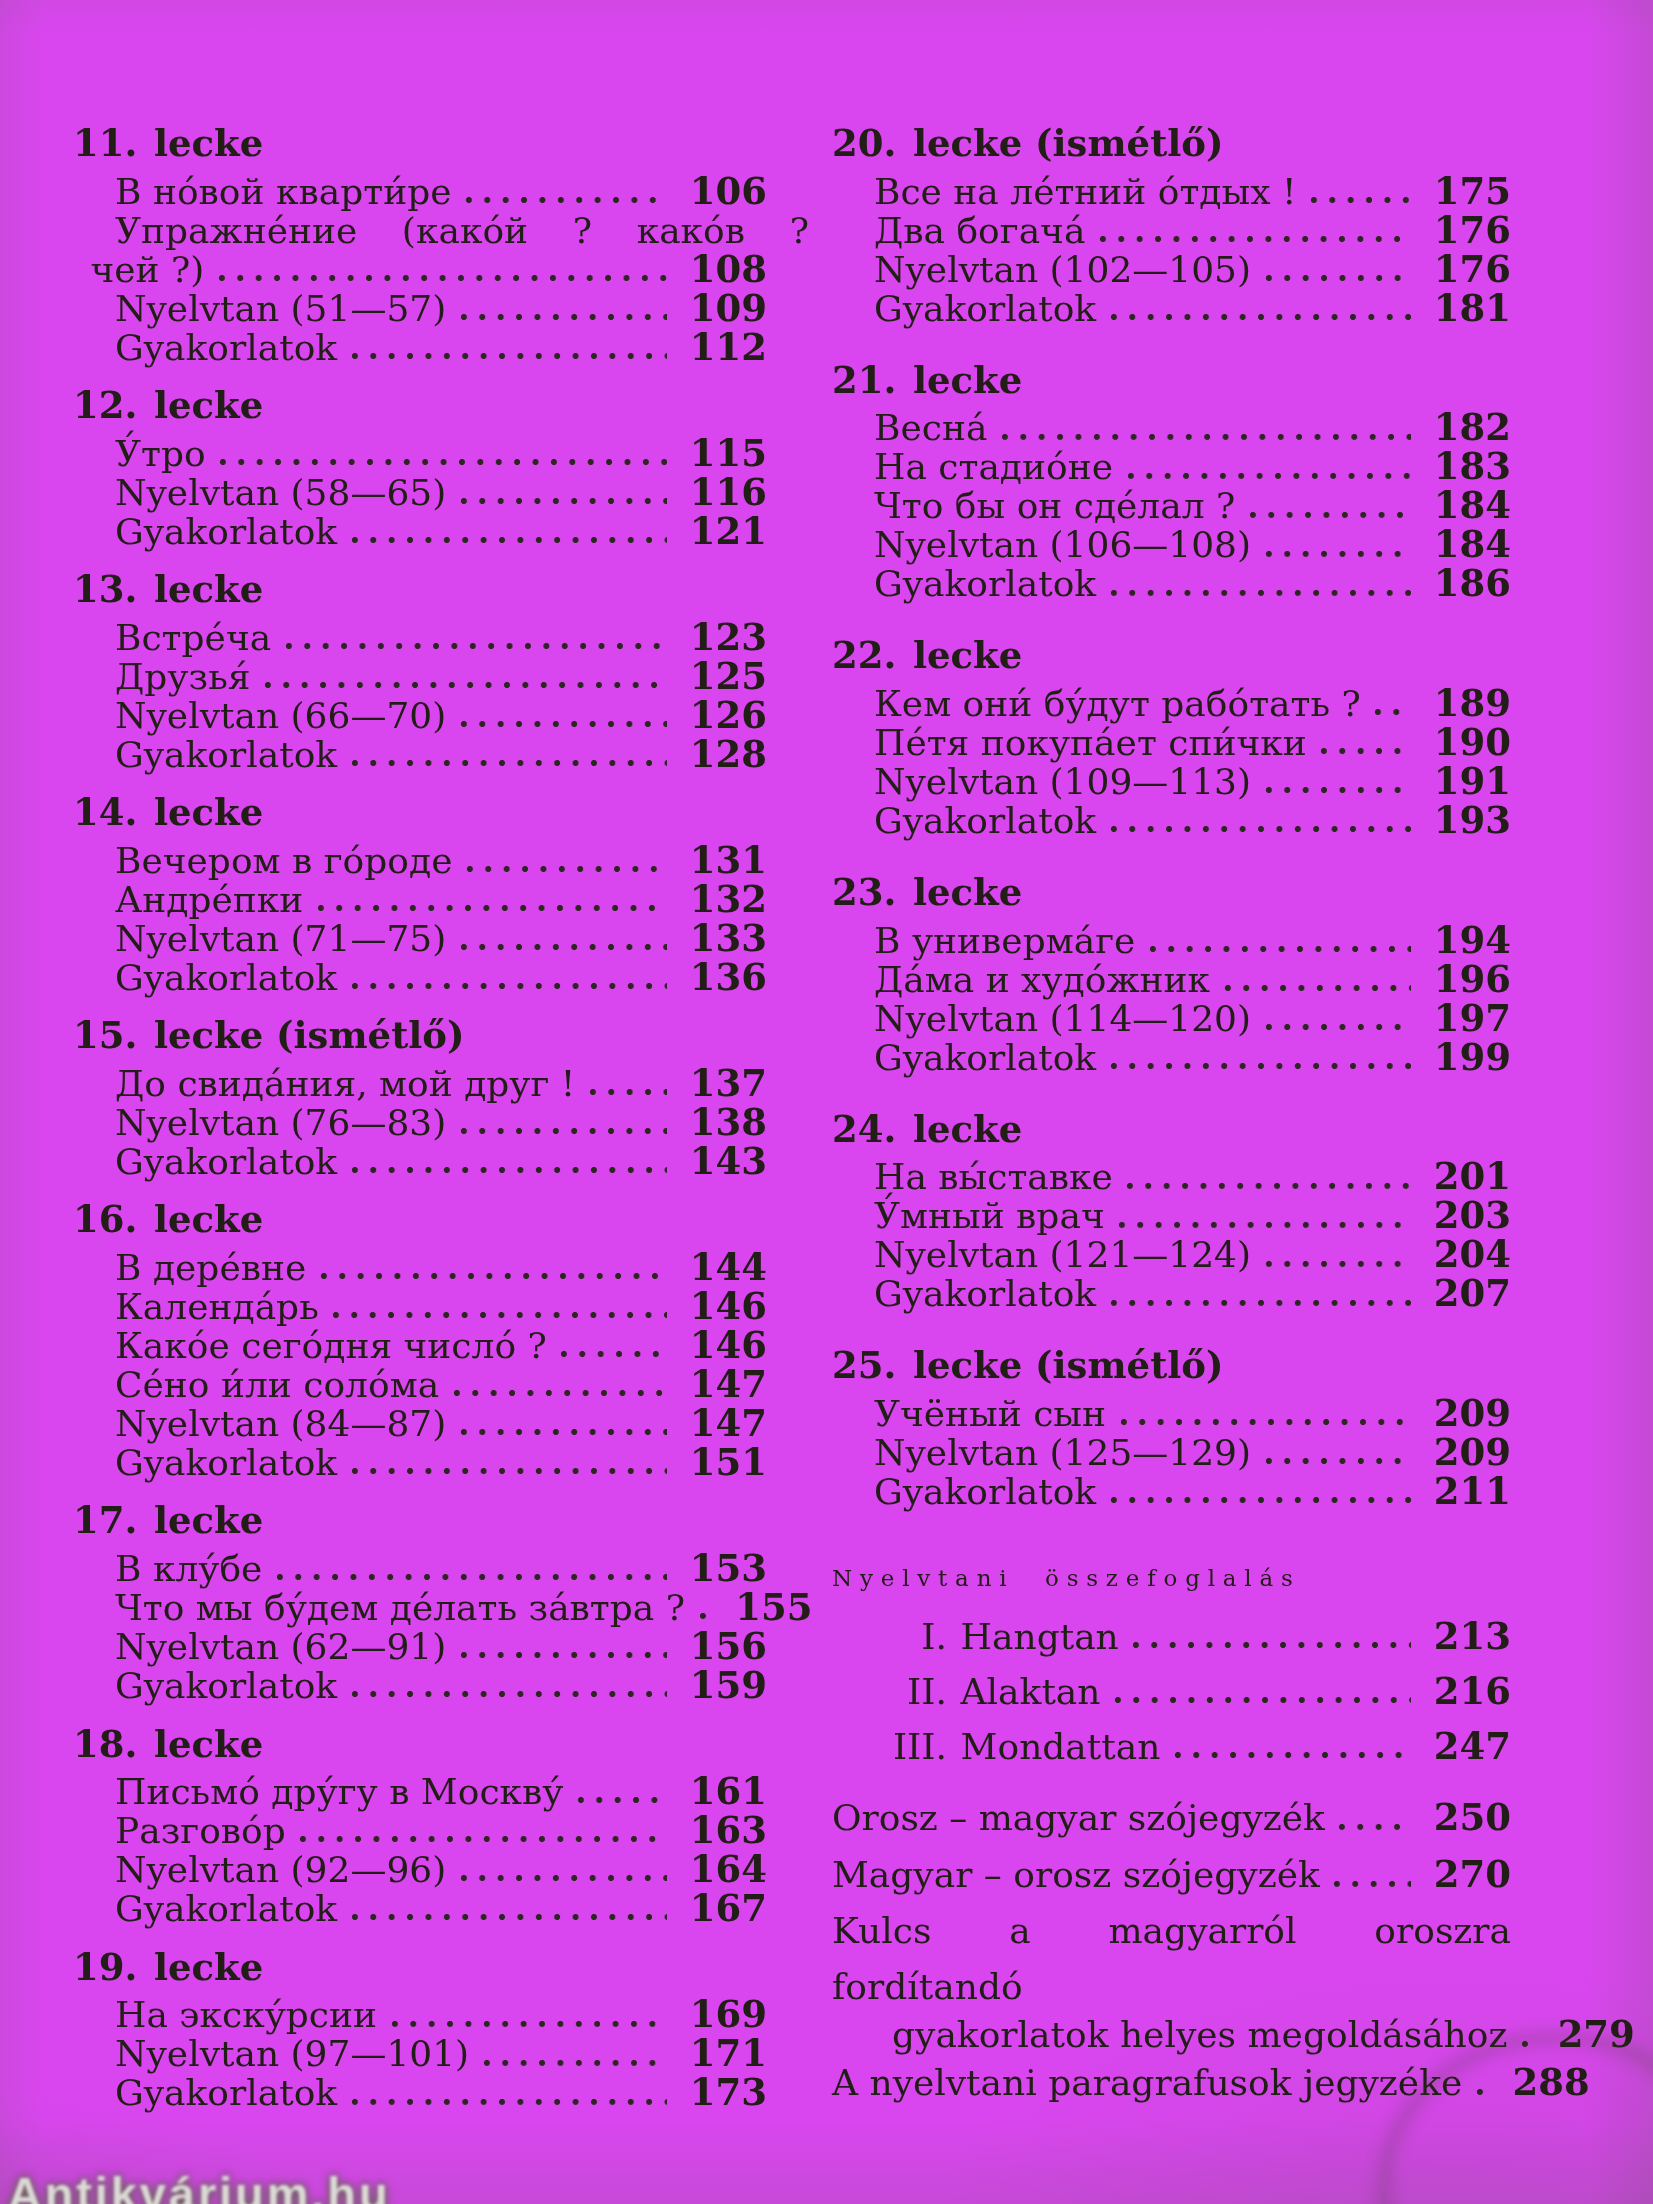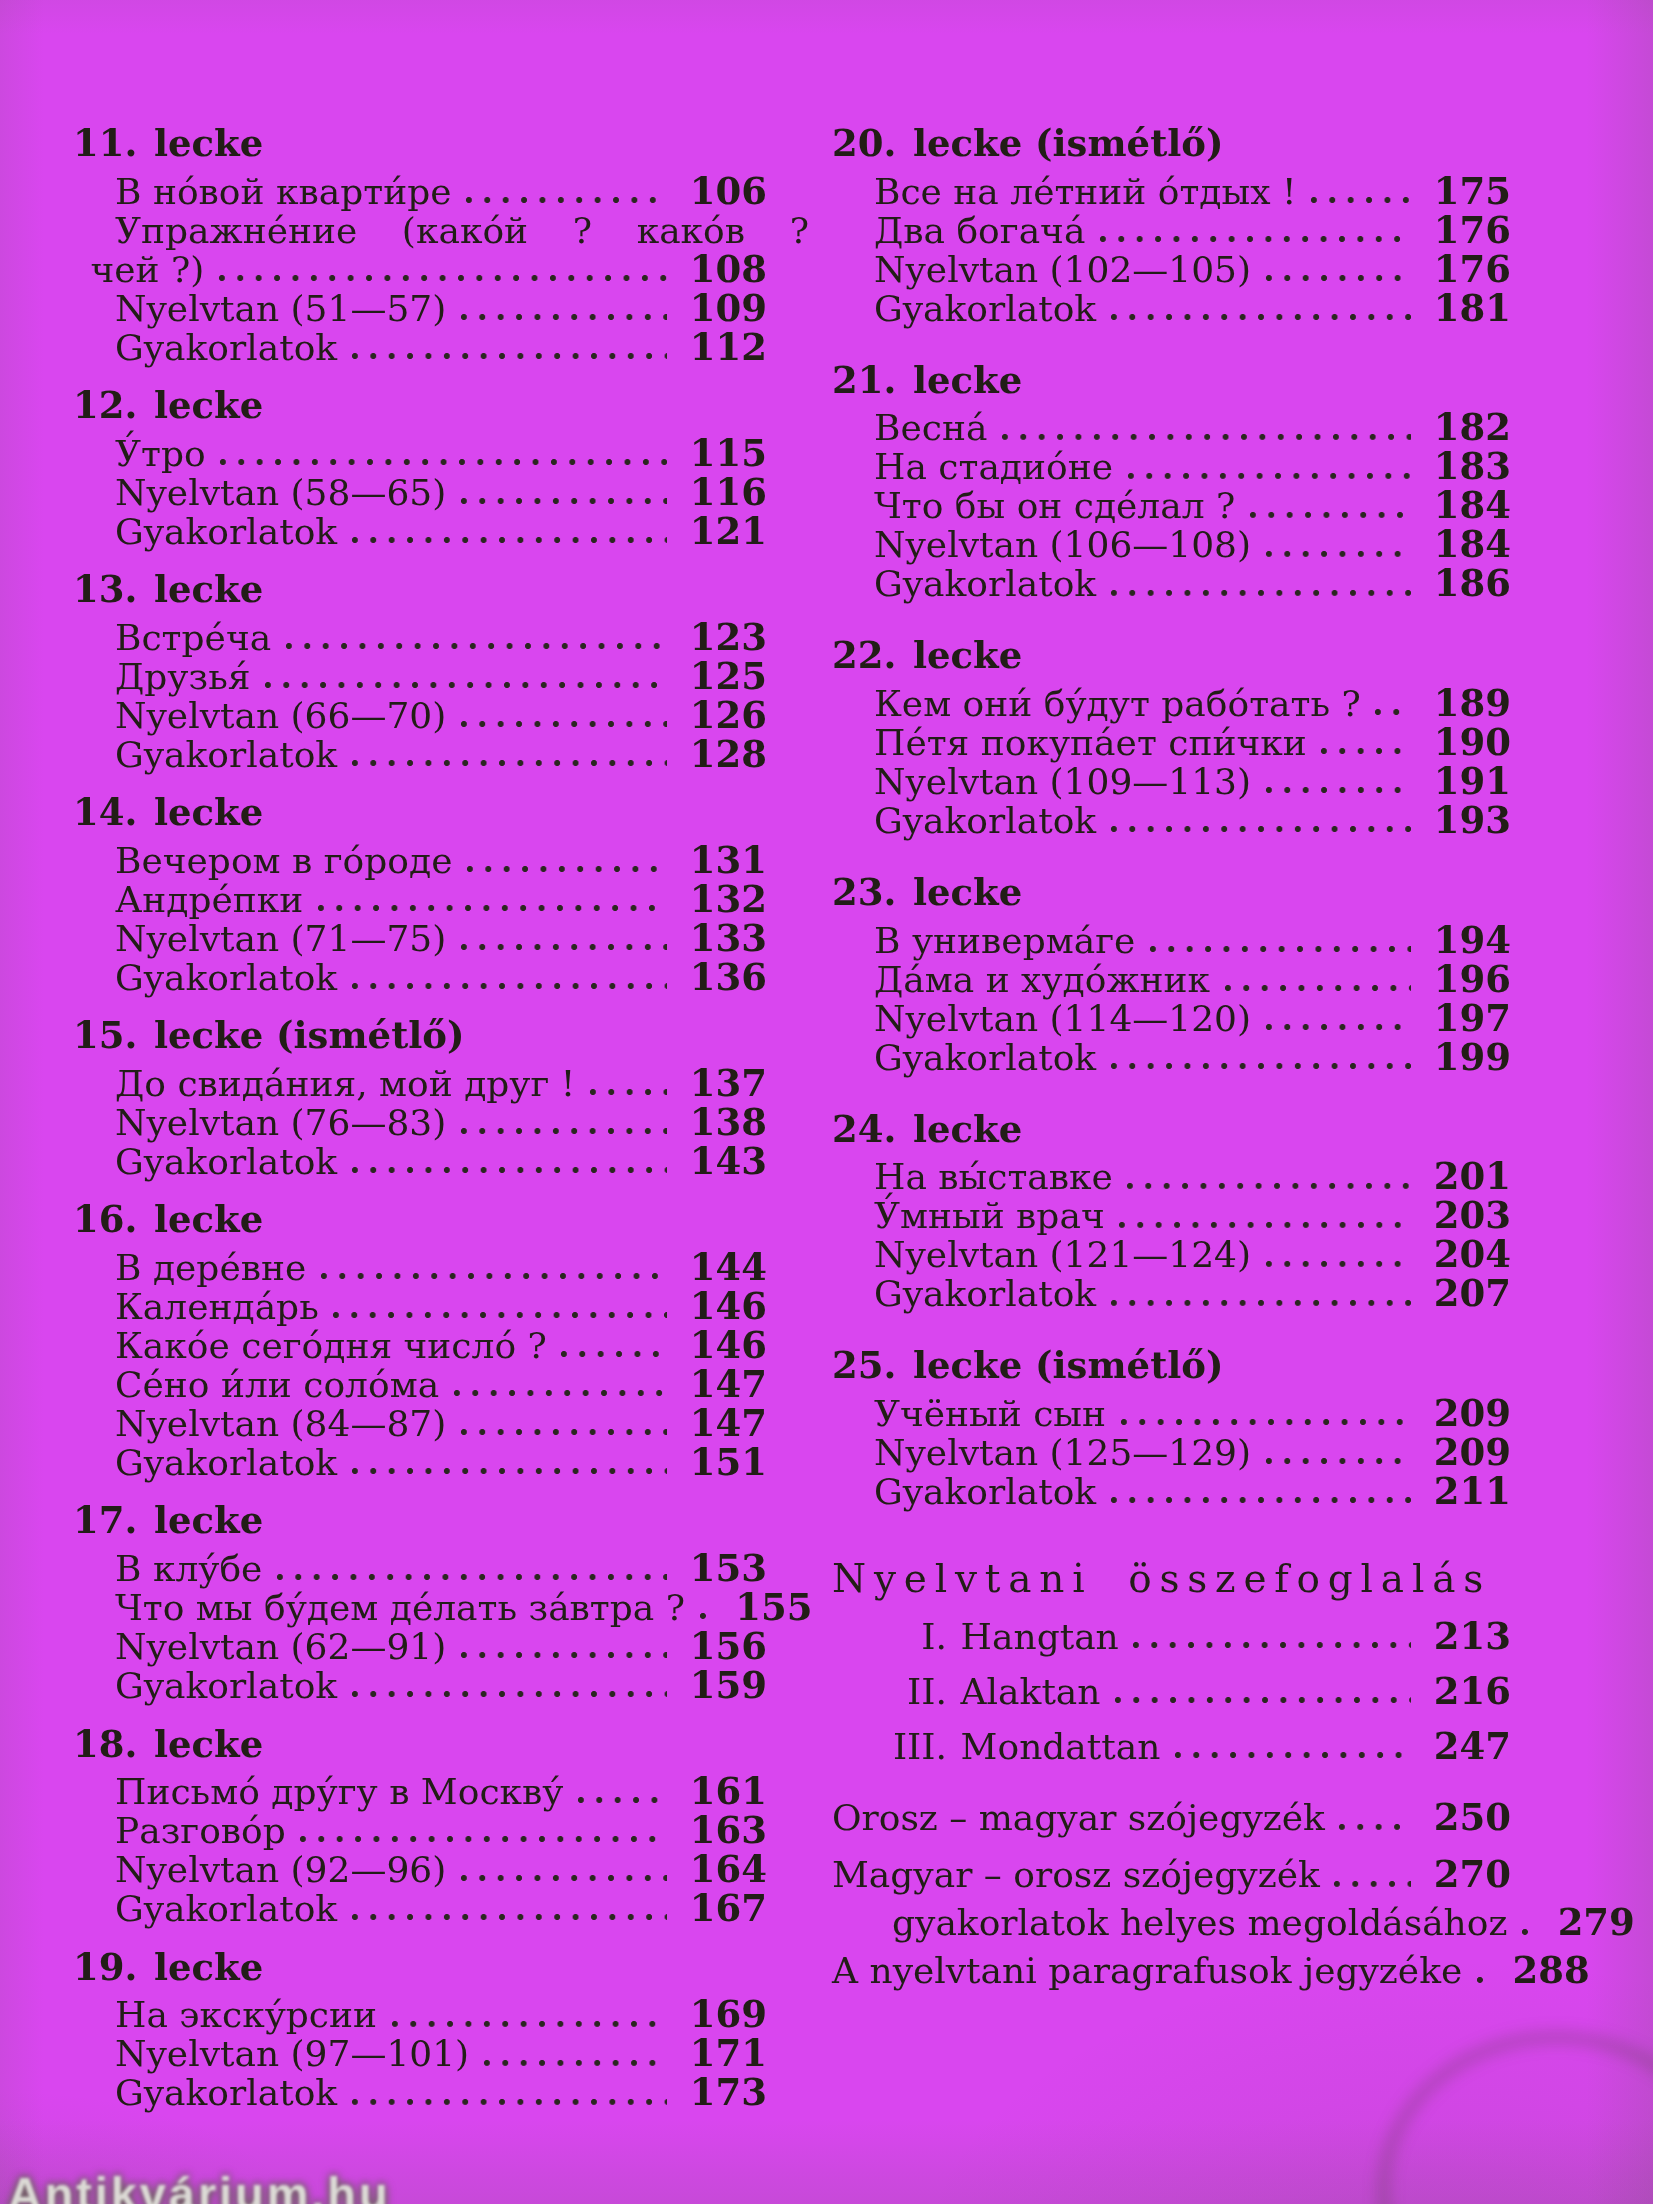--- a/index.html
+++ b/index.html
@@ -47,21 +47,21 @@
   .dots{
     flex:1 1 auto;min-width:13.6px;height:7.8px;
     margin:0 23px 0 13.6px;
     background-image:radial-gradient(circle at 3.9px 3.9px,#2b2620 2.6px, rgba(43,38,32,0) 3.4px);
     background-size:18.4px 7.8px;background-repeat:repeat-x;background-position:left bottom;
   }
   .pagenum{font-weight:700;min-width:64px;text-align:right;font-size:37px;flex:0 0 auto;}
 
   .spaced-header{
     margin:47px 0 9.7px 0;
-    font-size:39px;line-height:41px;
+    font-size:23px;line-height:41px;
     letter-spacing:7.8px;word-spacing:15.5px;white-space:pre;
   }
   .roman-block{margin-top:9.7px;}
   .roman-block .row{line-height:55px;}
   .roman{flex:0 0 auto;width:115px;text-align:right;margin-right:13.6px;}
   .flush-block{margin-top:15.5px;}
   .flush-block .row{line-height:56px;}
   .flush-block .row.hang2{line-height:39px;}
 
   .watermark{
@@ -499,20 +499,23 @@
         <div class="row item">
           <span class="title">Orosz – magyar szójegyzék</span>
           <div class="dots"></div>
           <span class="pagenum">250</span>
         </div>
         <div class="row item">
           <span class="title">Magyar – orosz szójegyzék</span>
           <div class="dots"></div>
           <span class="pagenum">270</span>
         </div>
+        <div class="row item spread">
+          <span class="title">Kulcs a magyarról oroszra fordítandó</span>
+        </div>
         <div class="row item hang2">
           <span class="title">gyakorlatok helyes megoldásához</span>
           <div class="dots"></div>
           <span class="pagenum">279</span>
         </div>
         <div class="row item">
           <span class="title">A nyelvtani paragrafusok jegyzéke</span>
           <div class="dots"></div>
           <span class="pagenum">288</span>
         </div>

